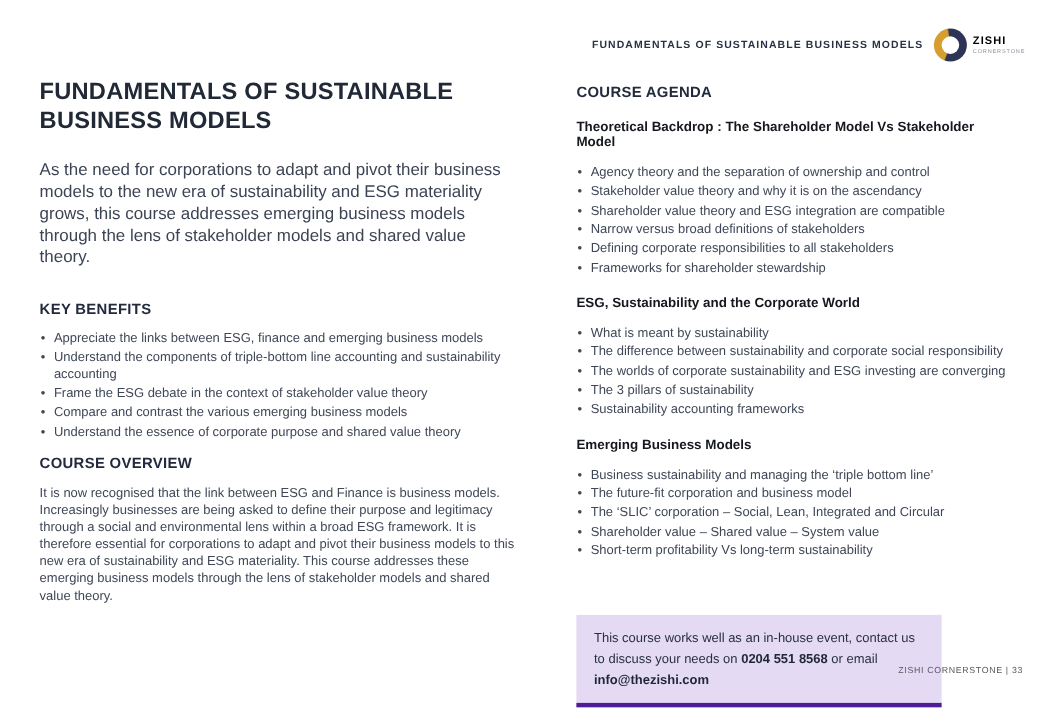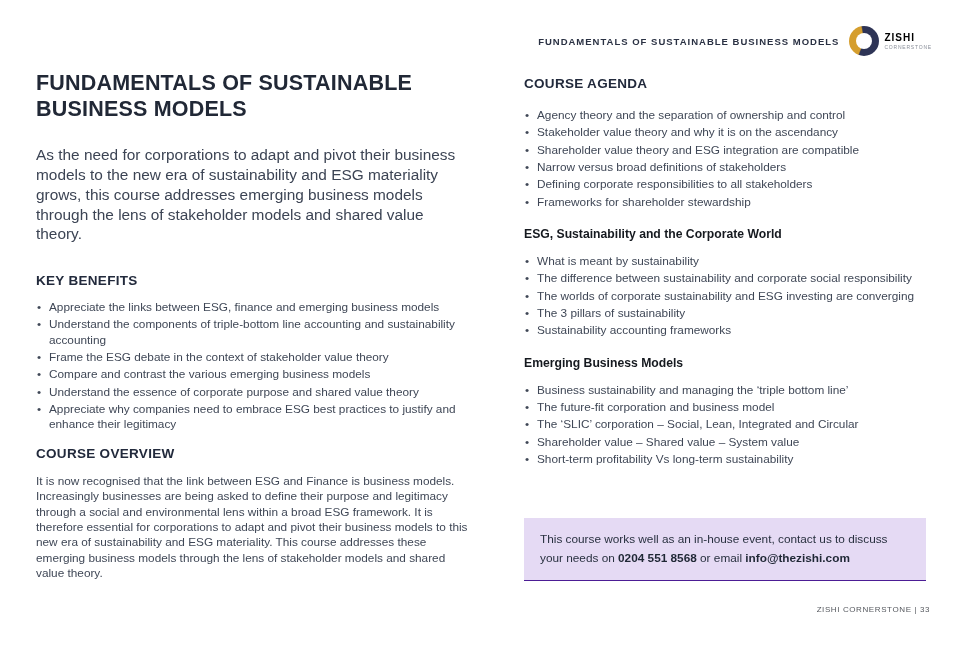--- a/index.html
+++ b/index.html
@@ -80,23 +80,23 @@
   .agenda-section { margin-bottom: 17px; }
   .sub-heading {
     font-size: 12.2px; font-weight: 700; color: #15191f;
     margin-bottom: 13px;
   }
   .agenda-section ul.bullets { margin-top: 0; }
 
   
   .callout {
     margin-top: 51px;
-    width: 402px;
+    width: 332px;
     background: #e5daf4;
-    border-bottom: 1px solid #4c1d95;
+    border-bottom: 4px solid #4c1d95;
     padding: 12px 16px;
     font-size: 11.8px; line-height: 1.58; color: #28303f;
   }
   .callout b { font-weight: 700; color: #1f2735; }
 
   
   .page-footer {
     position: absolute; right: 30px; bottom: 32px;
     font-size: 8px; letter-spacing: 0.6px; color: #55585e;
   }
@@ -121,32 +121,32 @@
     <h1 class="doc-title">FUNDAMENTALS OF SUSTAINABLE BUSINESS MODELS</h1>
     <p class="intro">As the need for corporations to adapt and pivot their business models to the new era of sustainability and ESG materiality grows, this course addresses emerging business models through the lens of stakeholder models and shared value theory.</p>
 
     <h2 class="section-heading kb-heading">KEY BENEFITS</h2>
     <ul class="bullets">
         <li>Appreciate the links between ESG, finance and emerging business models</li>
         <li>Understand the components of triple-bottom line accounting and sustainability accounting</li>
         <li>Frame the ESG debate in the context of stakeholder value theory</li>
         <li>Compare and contrast the various emerging business models</li>
         <li>Understand the essence of corporate purpose and shared value theory</li>
-        <li>Appreciate why companies need to embrace ESG best practices to justify and enhance their legitimacy</li>
       </ul>
 
     <h2 class="section-heading co-heading">COURSE OVERVIEW</h2>
     <p class="overview-body">It is now recognised that the link between ESG and Finance is business models. Increasingly businesses are being asked to define their purpose and legitimacy through a social and environmental lens within a broad ESG framework. It is therefore essential for corporations to adapt and pivot their business models to this new era of sustainability and ESG materiality. This course addresses these emerging business models through the lens of stakeholder models and shared value theory.</p>
   </section>
 
   <section class="right-col">
     <h2 class="section-heading agenda-heading">COURSE AGENDA</h2>
 
     <div>
         <section class="agenda-section">
+        <h3 class="sub-heading">Theoretical Backdrop : The Shareholder Model Vs Stakeholder Model</h3>
         <ul class="bullets">
             <li>Agency theory and the separation of ownership and control</li>
             <li>Stakeholder value theory and why it is on the ascendancy</li>
             <li>Shareholder value theory and ESG integration are compatible</li>
             <li>Narrow versus broad definitions of stakeholders</li>
             <li>Defining corporate responsibilities to all stakeholders</li>
             <li>Frameworks for shareholder stewardship</li>
           </ul>
       </section>
         <section class="agenda-section">

